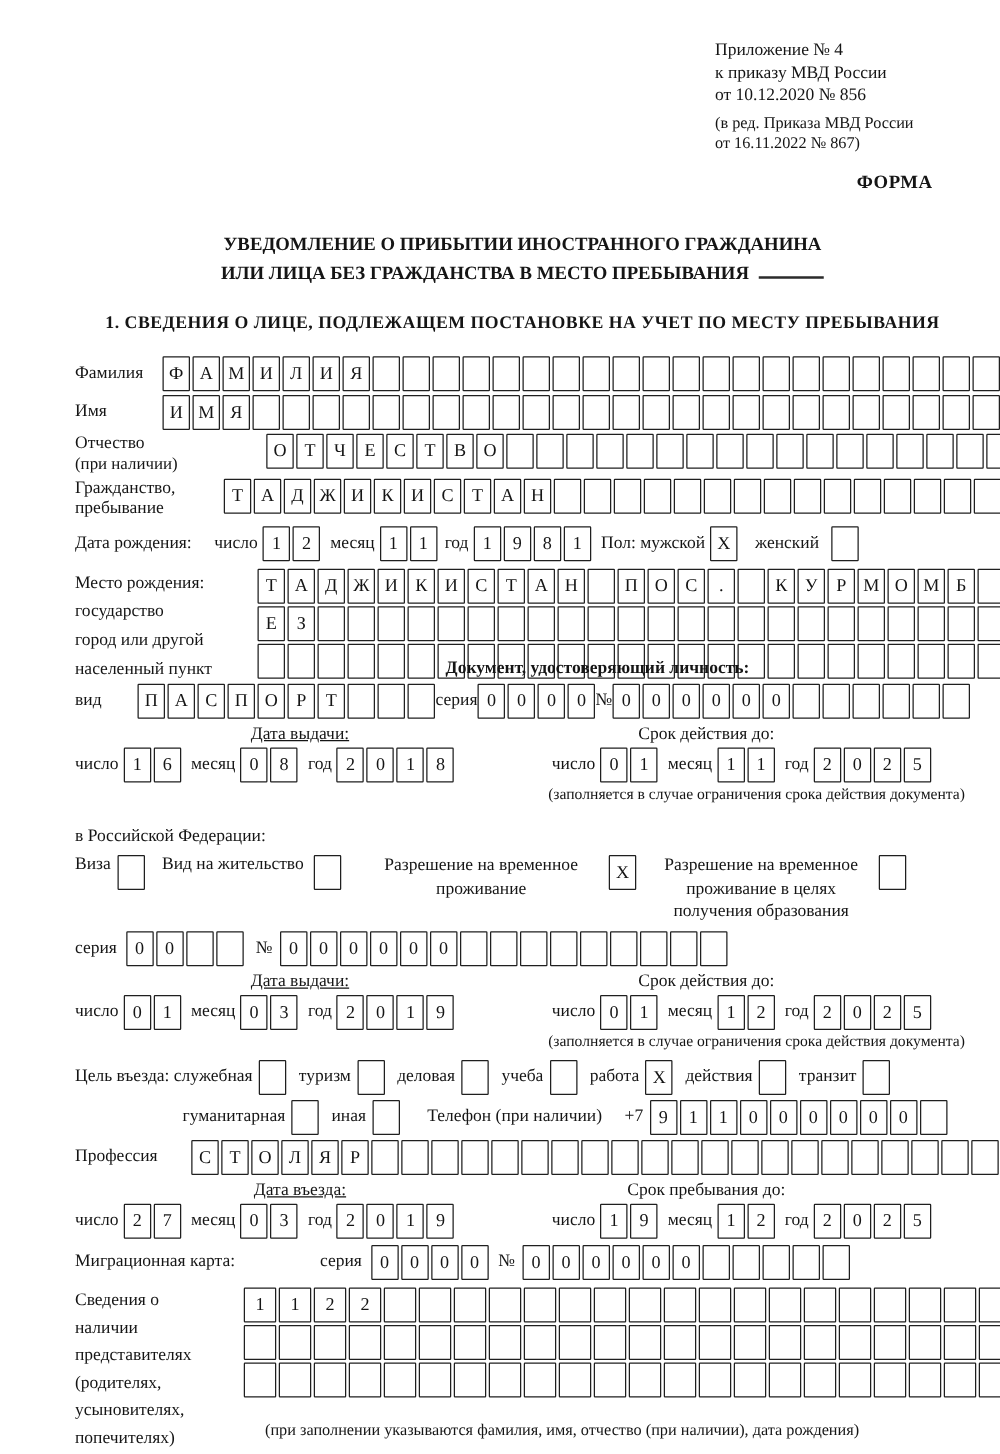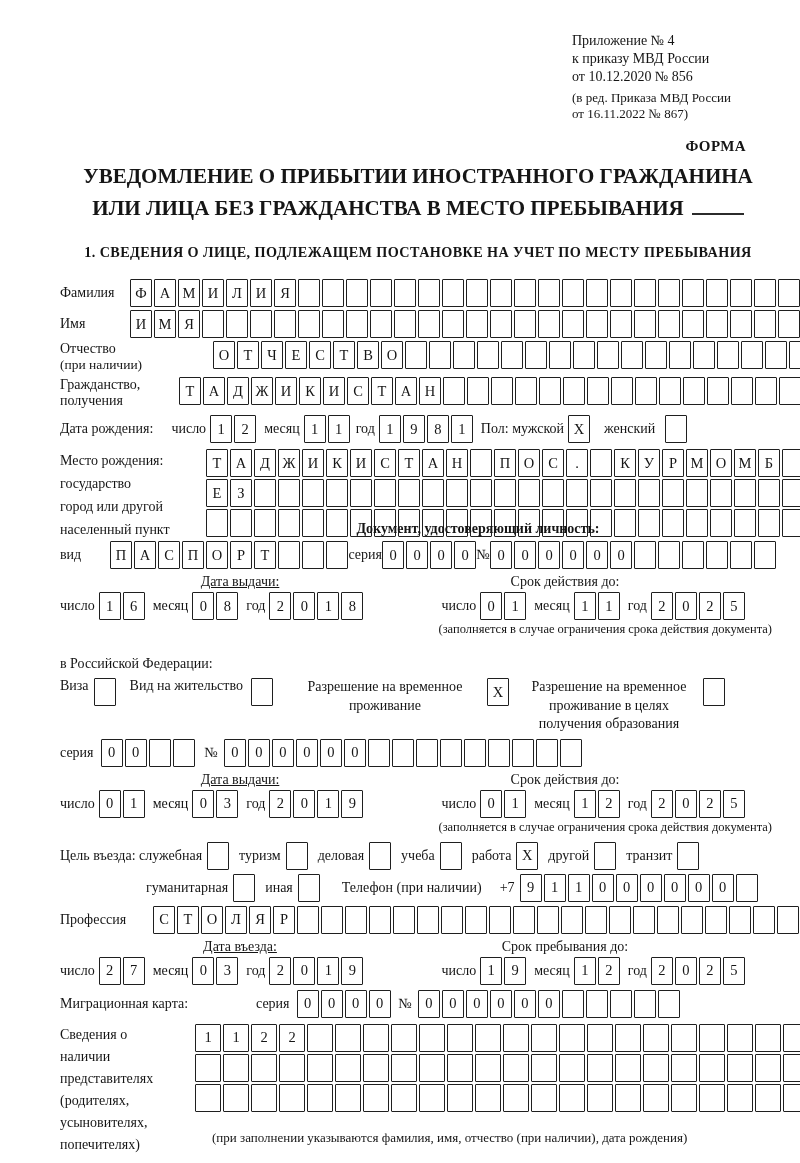--- a/index.html
+++ b/index.html
@@ -5,21 +5,21 @@
   html,body{margin:0;padding:0;}
   body{
     width:800px;min-height:1163px;background:#ffffff;color:#151515;
     font-family:"Liberation Serif","DejaVu Serif",serif;font-size:14px;
   }
   .page{padding:32px 24px 10px 60px;}
   
   .hdr{margin-left:512px;line-height:1.28;}
   .hdr .ed{font-size:13px;margin-top:4px;line-height:1.26;}
   .forma{text-align:right;padding-right:30px;font-weight:700;font-size:15px;margin-top:16px;letter-spacing:.4px;}
-  .title{text-align:center;font-weight:700;font-size:21px;line-height:1.5;margin-top:6px;}
+  .title{text-align:center;font-weight:700;font-size:15px;line-height:1.5;margin-top:30px;}
   .blank{display:inline-block;width:52px;border-bottom:2px solid #2b2b2b;margin-left:8px;}
   .sech{font-weight:700;font-size:14.2px;margin-top:20px;text-align:center;white-space:nowrap;letter-spacing:.4px;}
   
   .row{display:flex;align-items:center;margin-top:3px;}
   .row.start{align-items:flex-start;}
   .cellrow{display:inline-flex;gap:2px;flex:none;}
   .cell{flex:none;width:20px;height:26px;border:1.4px solid #1f1f1f;border-radius:1px;
         display:flex;align-items:center;justify-content:center;font-size:14.5px;background:#fff;}
   .cellrow.big .cell{width:24px;}
   .lblcol{flex:none;}
@@ -174,21 +174,21 @@
         <span class="cell"></span>
         <span class="cell"></span>
         <span class="cell"></span>
         <span class="cell"></span>
       </span>
   </div>
 
   <div class="row start">
     <span class="lblcol w119">
       <span>Гражданство,</span><br>
-      <span>получения</span>
+      <span>пребывание</span>
     </span>
     <span class="cellrow">
         <span class="cell">Т</span>
         <span class="cell">А</span>
         <span class="cell">Д</span>
         <span class="cell">Ж</span>
         <span class="cell">И</span>
         <span class="cell">К</span>
         <span class="cell">И</span>
         <span class="cell">С</span>
@@ -557,21 +557,21 @@
         <span class="cell"></span>
       </span>
     <span class="pl">учеба</span>
     <span class="cellrow">
         <span class="cell"></span>
       </span>
     <span class="pl">работа</span>
     <span class="cellrow">
         <span class="cell">X</span>
       </span>
-    <span class="pl">другой</span>
+    <span class="pl">действия</span>
     <span class="cellrow">
         <span class="cell"></span>
       </span>
     <span class="pl">транзит</span>
     <span class="cellrow">
         <span class="cell"></span>
       </span>
   </div>
 
   <div class="purp" style="margin-top:4px;padding-left:86px;">

